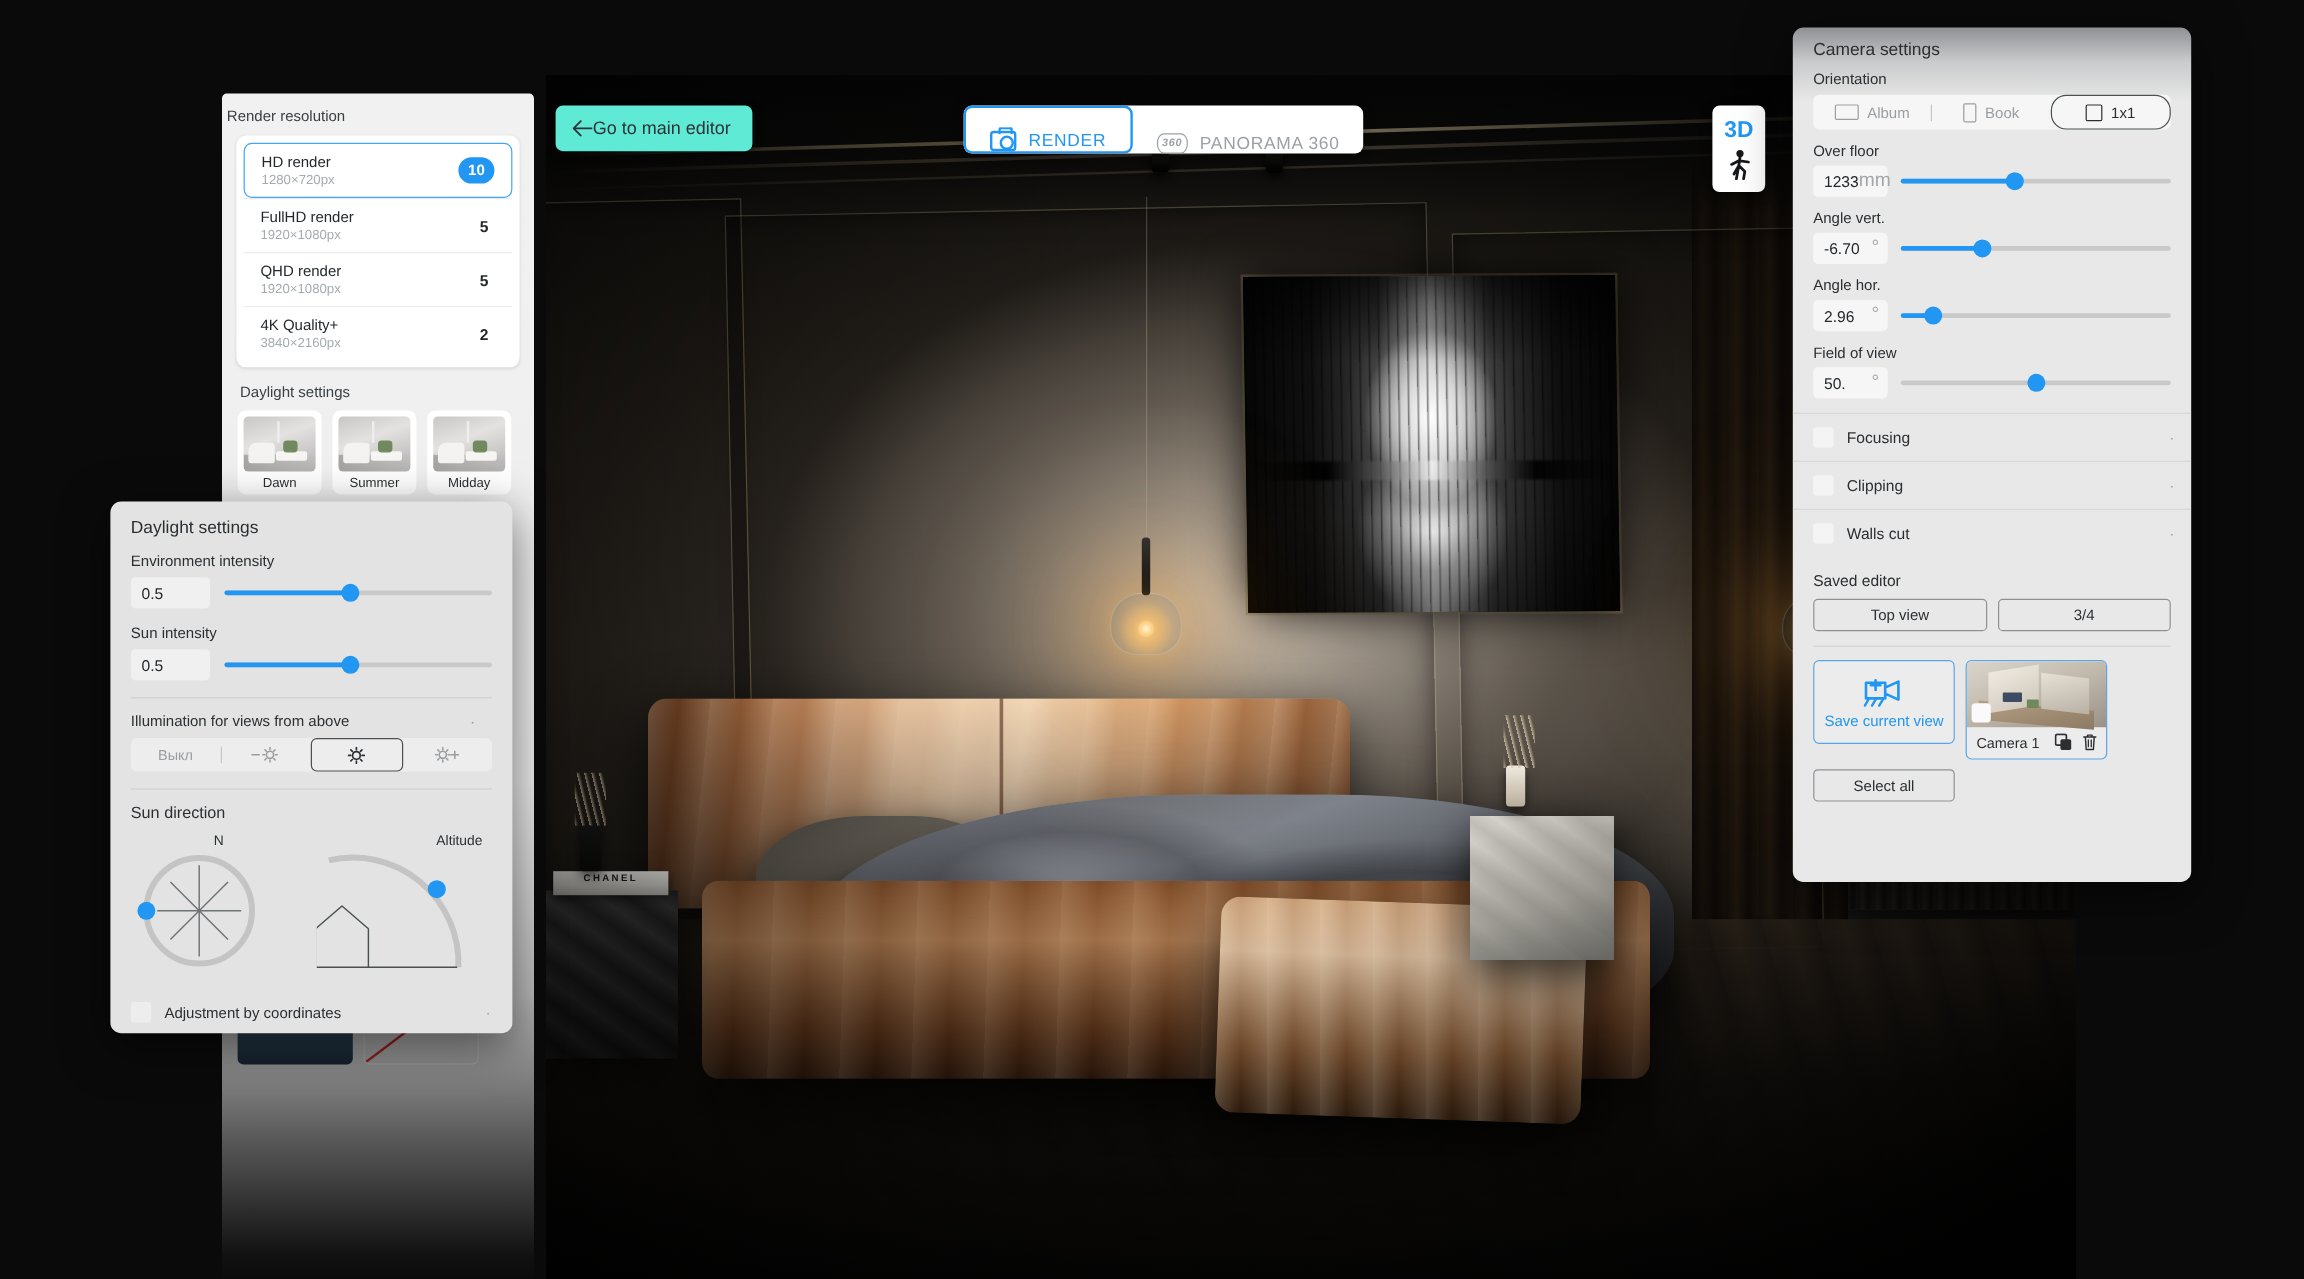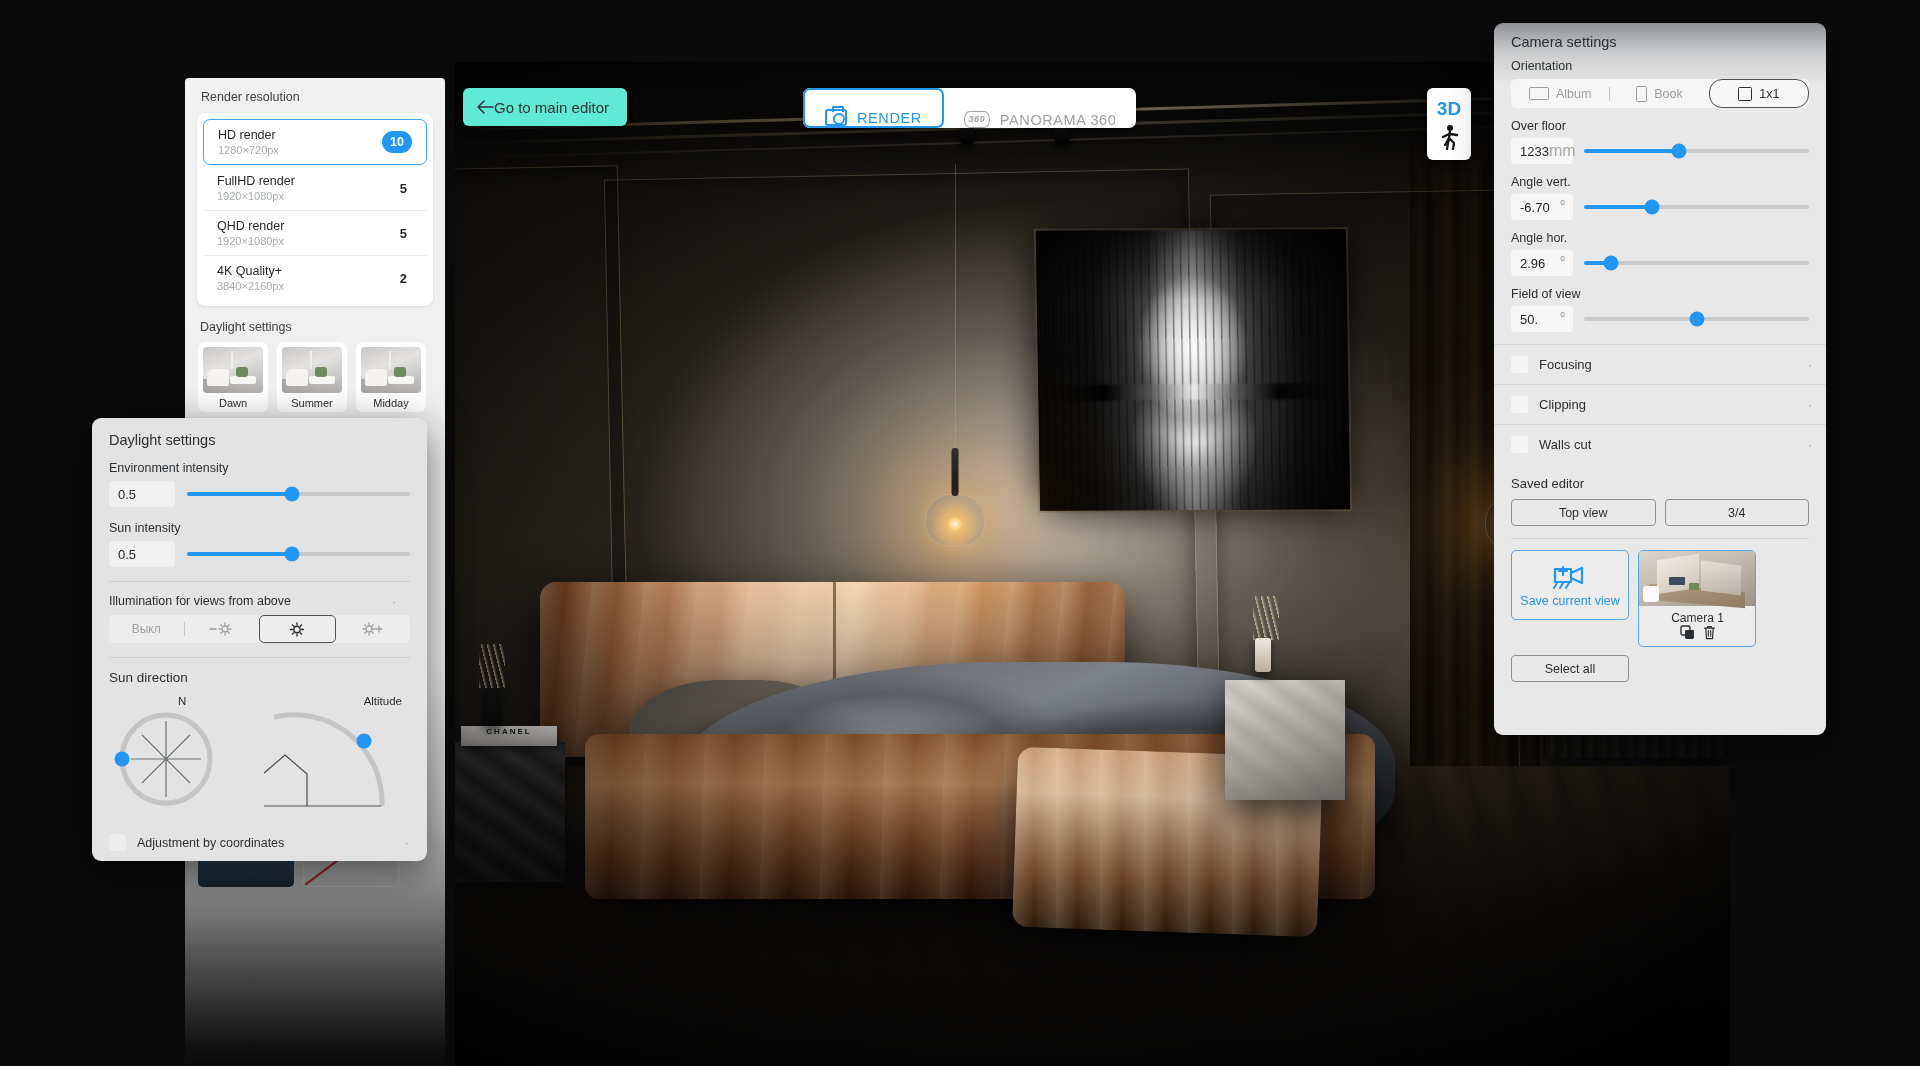--- a/index.html
+++ b/index.html
@@ -234,21 +234,21 @@
   }
   .btn-3d .lbl3d { color:#2196f3; font-size: 19px; font-weight: 600; text-align: right; }
   .walker { width: 22px; height: 26px; }
 
   
   .left-panel {
     position:absolute; left: 185px; top: 78px; width: 260px; height: 988px;
     background: linear-gradient(180deg, #f1f1f1 0%, #eeeeee 58%, #b9b9b9 76%, #5a5a5a 88%, #111 98%, #0b0b0b 100%);
     border-radius: 4px 4px 0 0;
   }
-  .lp-title { font-size: 12.5px; color:#3b4043; padding: 12px 0 9px 16px; }
+  .lp-title { font-size: 12.5px; color:#3b4043; padding: 12px 0 9px 4px; }
   .card {
     margin: 0 12px; background:#fff; border-radius: 8px; padding: 6px 0;
     box-shadow: 0 1px 3px rgba(0,0,0,0.10);
   }
   .res-item { display:flex; align-items:center; justify-content:space-between;
     padding: 8px 14px; margin: 0 6px; border-radius: 7px; }
   .res-item.sel { border: 1.4px solid #42a5f5; }
   .res-item + .res-item { border-top: 1px solid #ececec; border-radius:0; margin-top:0; }
   .res-name { font-size: 12.5px; color:#24282b; font-weight: 500; }
   .res-sub { font-size: 11px; color:#a6abae; margin-top: 2px; }
@@ -362,21 +362,21 @@
      background: linear-gradient(160deg,#dad5cd 0%, #c3bbae 45%, #9a9287 100%); }
   .cam-thumb .wallA { position:absolute; left:18px; top:6px; width:42px; height:34px;
      background: linear-gradient(160deg,#efeae1,#cfc7ba); transform: skewY(-9deg); }
   .cam-thumb .wallB { position:absolute; left:62px; top:12px; width:40px; height:30px;
      background: linear-gradient(160deg,#e6e0d6,#b8b0a3); transform: skewY(7deg); }
   .cam-thumb .floorA { position:absolute; left:10px; bottom:2px; width:96px; height:16px;
      background: linear-gradient(160deg,#b49f84,#8d7a63); transform: skewY(5deg); }
   .cam-thumb .obj1 { position:absolute; left:30px; top:26px; width:16px; height:8px; background:#3e4c63; border-radius:1px;}
   .cam-thumb .obj2 { position:absolute; left:50px; top:32px; width:10px; height:7px; background:#6f8a5a; border-radius:1px;}
   .cam-thumb .cb2 { position:absolute; left:4px; bottom:4px; width:16px; height:16px; background:#fafafa; border-radius:3px; }
-  .cam-card-foot { display:flex; align-items:center; justify-content:space-between; padding: 5px 7px 6px 8px; flex-direction: column; }
+  .cam-card-foot { display:flex; align-items:center; justify-content:space-between; padding: 5px 7px 6px 8px; }
   .cam-card-foot .nm { font-size: 12px; color:#2b2f32; }
   .foot-icons { display:flex; gap: 8px; align-items:center; }
   .select-all { margin: 8px 17px 0; width: 118px; height: 27px; border:1px solid #8d9194; border-radius:4px;
      display:flex; align-items:center; justify-content:center; font-size: 12.5px; color:#2b2f32; }
 </style>
 </head>
 <body>
 
 <div id="root">
 

